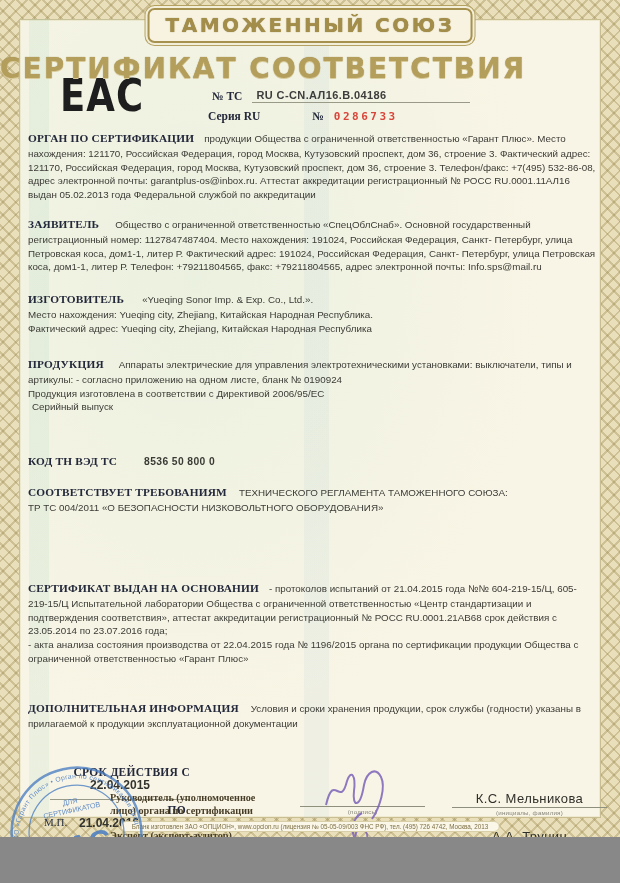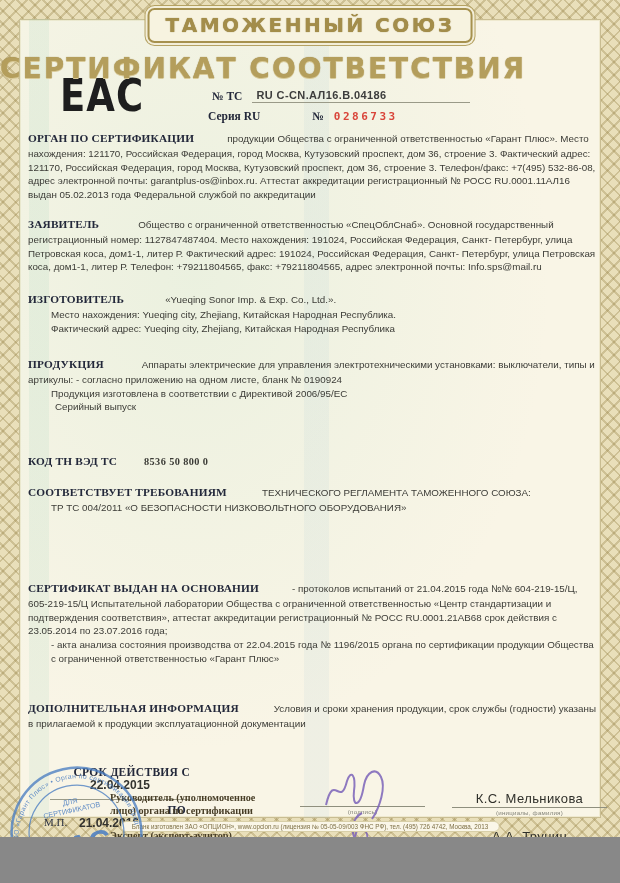--- a/index.html
+++ b/index.html
@@ -51,22 +51,22 @@
   }
   .row-seria { position:absolute; top:110px; left:208px; z-index:2; display:flex; align-items:baseline; }
   .row-seria .lbl-serif { font-size:11.5px; }
   .row-seria .no-sign { margin-left:52px; }
   .seria-value {
     margin-left:10px; font-family:"DejaVu Sans Mono", monospace; font-weight:bold;
     font-size:11px; letter-spacing:2.5px; color:#d9453a;
   }
   .sec { position:absolute; left:28px; width:568px; z-index:2; font-size:9.8px; line-height:1.4; color:#3b3b36; }
   .sec-label { font-family:"Liberation Serif", serif; font-weight:bold; font-size:11.3px; color:#23283a; margin-right:13px; letter-spacing:.2px;margin-top:16px; }
-  .sec-text { color:#3b3b36;margin-left:23px; }
-  .kod-value { font-size:10.3px; font-weight:bold; color:#3b3b36; margin-left:14px; letter-spacing:.4px;font-family:Liberation Serif, serif; }
+  .sec-text { color:#3b3b36; }
+  .kod-value { font-size:10.3px; font-weight:bold; color:#3b3b36; margin-left:14px; letter-spacing:.4px; }
   .validity { position:absolute; top:766px; left:28px; z-index:2; display:flex; align-items:flex-end;flex-direction:column; }
   .validity .lbl-serif { font-size:11.5px; letter-spacing:.3px; }
   .validity .vdate {
     font-size:12px; font-weight:bold; color:#33332f; text-align:center;
     border-bottom:1px solid #9a9a88; padding-bottom:7px;
   }
   .vdate.d1 { width:140px; margin-left:6px; }
   .vdate.d2 { width:150px; margin:0 6px; }
   .validity .po { margin:4px 4px 0 10px; }
   .validity .incl { margin-left:16px; }

